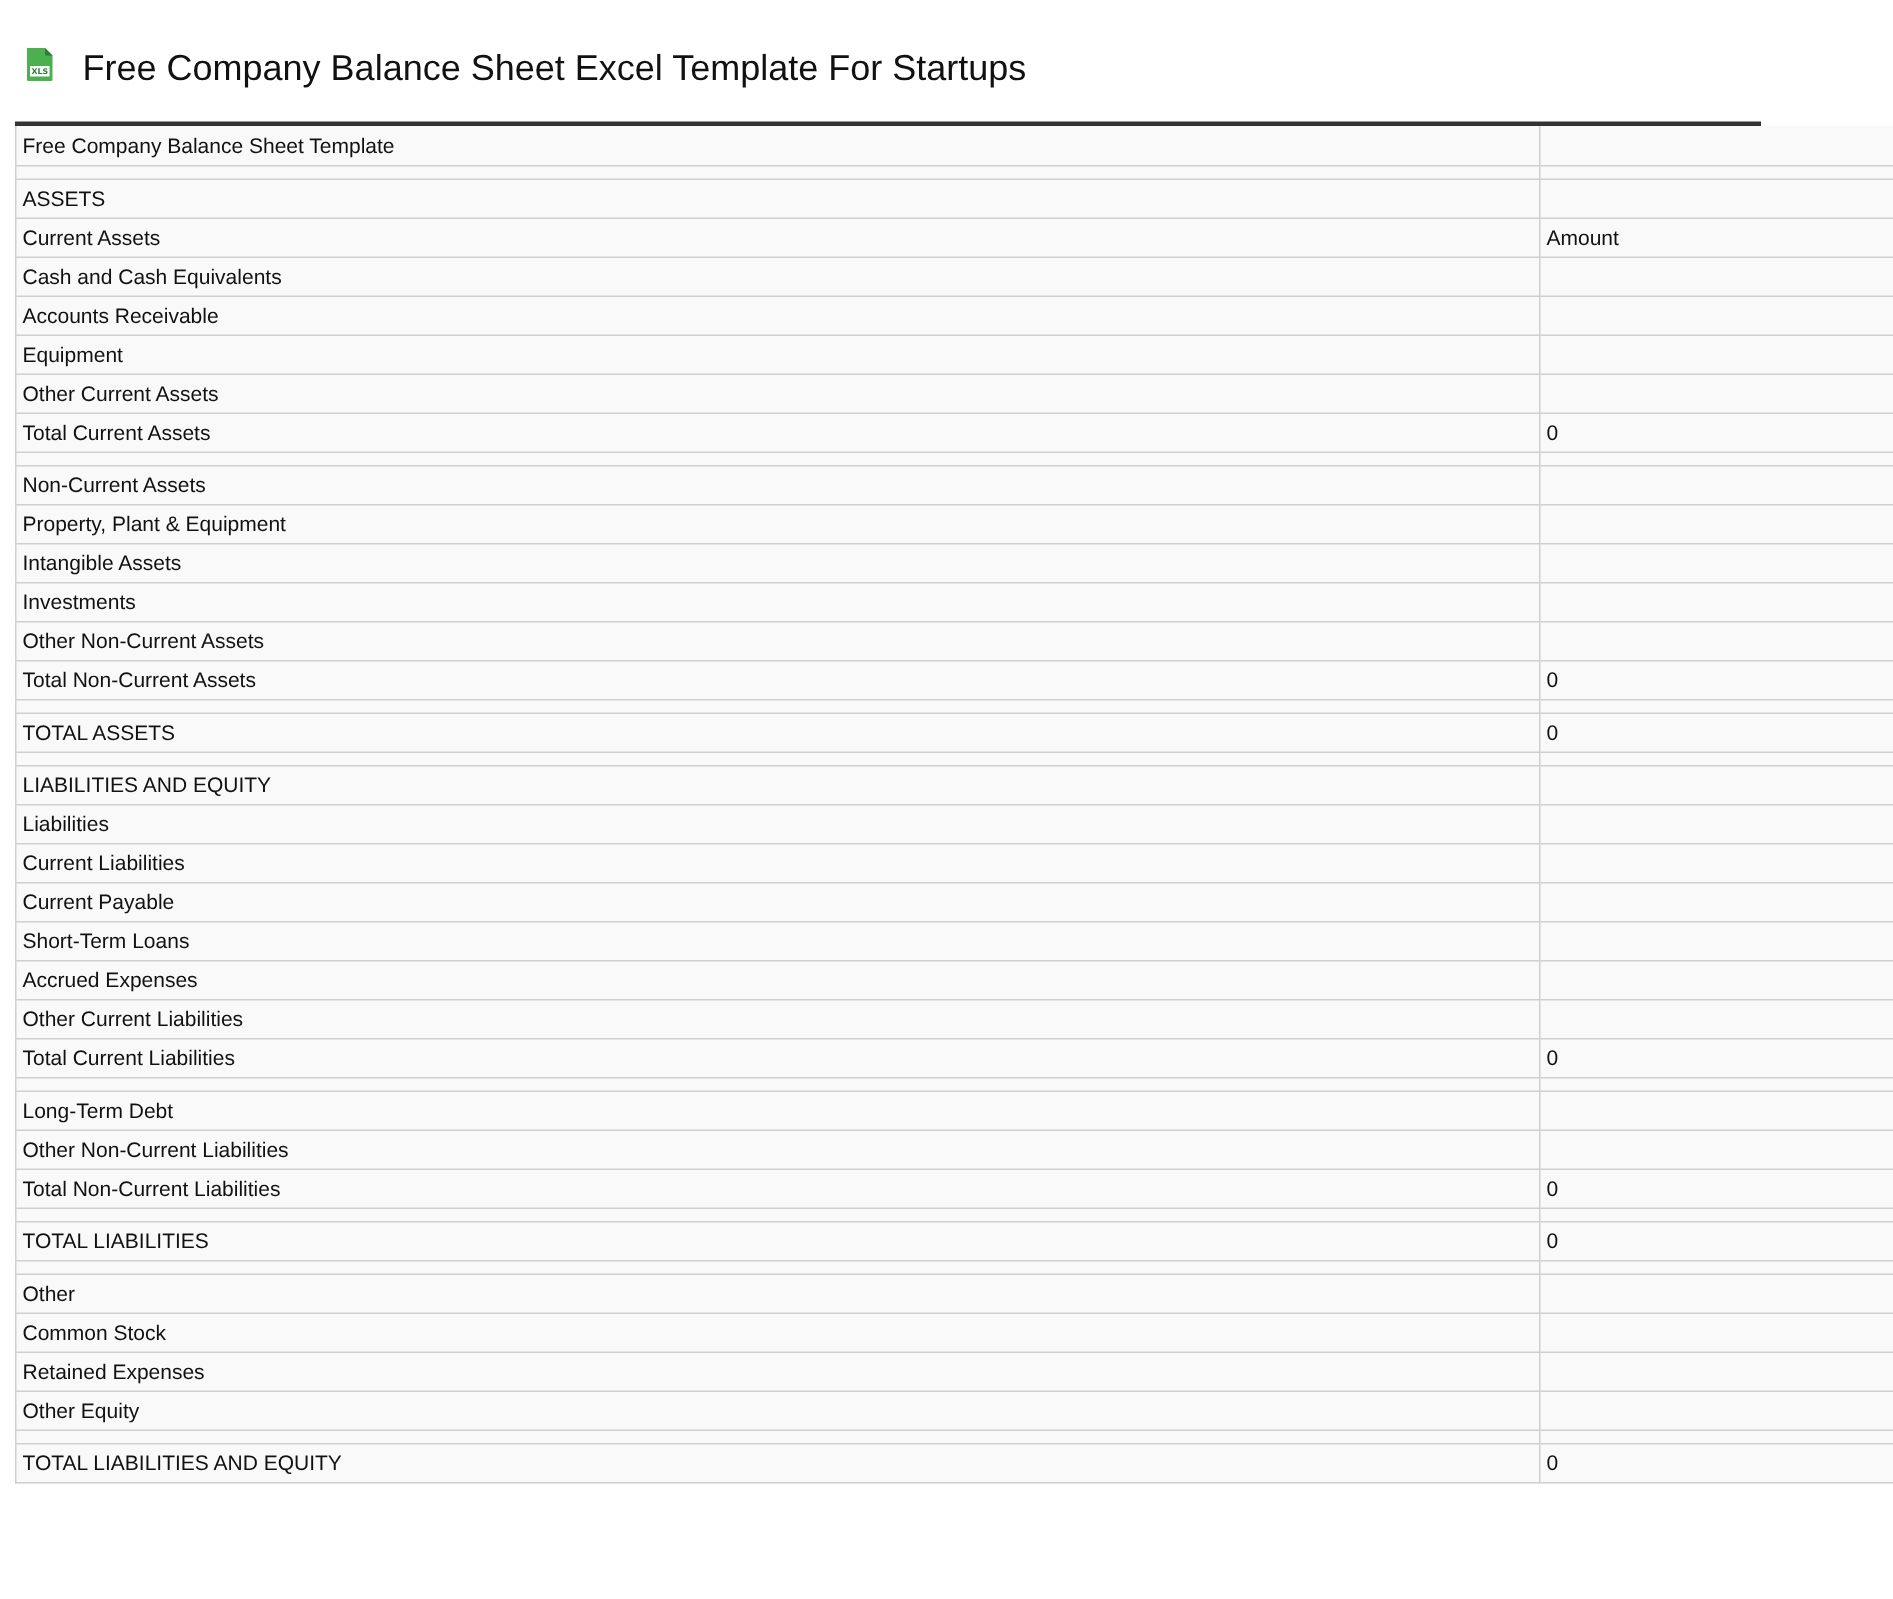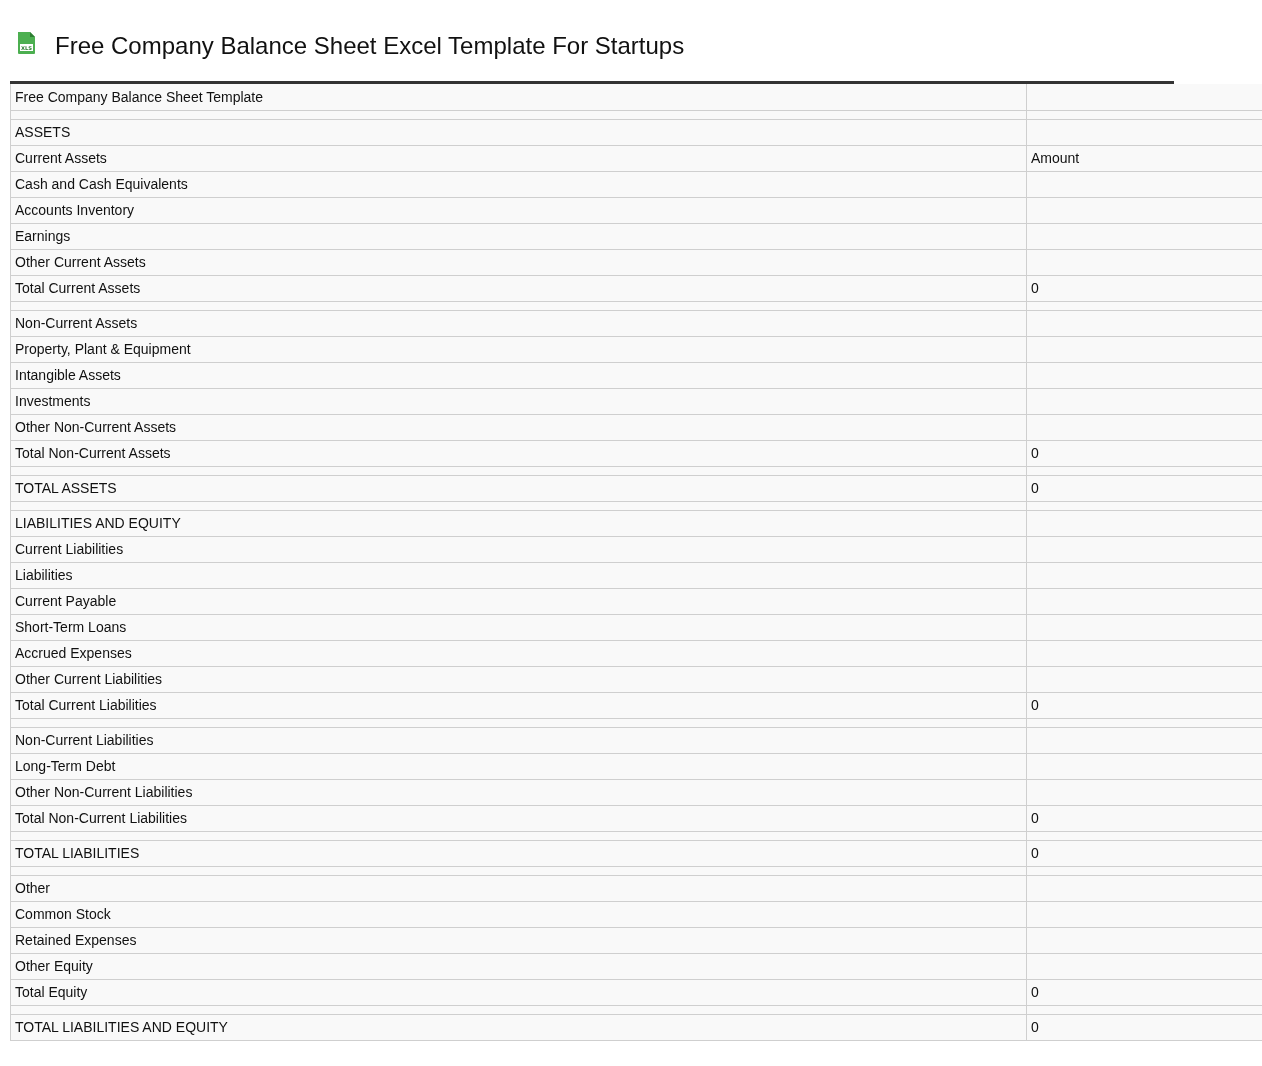--- a/index.html
+++ b/index.html
@@ -53,25 +53,25 @@
         </tr>
         <tr class="row">
           <td>Current Assets</td>
           <td>Amount</td>
         </tr>
         <tr class="row">
           <td>Cash and Cash Equivalents</td>
           <td></td>
         </tr>
         <tr class="row">
-          <td>Accounts Inventory</td>
-          <td></td>
-        </tr>
-        <tr class="row">
-          <td>Earnings</td>
+          <td>Accounts Receivable</td>
+          <td></td>
+        </tr>
+        <tr class="row">
+          <td>Equipment</td>
           <td></td>
         </tr>
         <tr class="row">
           <td>Other Current Assets</td>
           <td></td>
         </tr>
         <tr class="row">
           <td>Total Current Assets</td>
           <td>0</td>
         </tr>
@@ -113,28 +113,28 @@
         </tr>
         <tr class="spacer">
           <td></td>
           <td></td>
         </tr>
         <tr class="row">
           <td>LIABILITIES AND EQUITY</td>
           <td></td>
         </tr>
         <tr class="row">
+          <td>Liabilities</td>
+          <td></td>
+        </tr>
+        <tr class="row">
           <td>Current Liabilities</td>
           <td></td>
         </tr>
         <tr class="row">
-          <td>Liabilities</td>
-          <td></td>
-        </tr>
-        <tr class="row">
           <td>Current Payable</td>
           <td></td>
         </tr>
         <tr class="row">
           <td>Short-Term Loans</td>
           <td></td>
         </tr>
         <tr class="row">
           <td>Accrued Expenses</td>
           <td></td>
@@ -145,24 +145,20 @@
         </tr>
         <tr class="row">
           <td>Total Current Liabilities</td>
           <td>0</td>
         </tr>
         <tr class="spacer">
           <td></td>
           <td></td>
         </tr>
         <tr class="row">
-          <td>Non-Current Liabilities</td>
-          <td></td>
-        </tr>
-        <tr class="row">
           <td>Long-Term Debt</td>
           <td></td>
         </tr>
         <tr class="row">
           <td>Other Non-Current Liabilities</td>
           <td></td>
         </tr>
         <tr class="row">
           <td>Total Non-Current Liabilities</td>
           <td>0</td>
@@ -187,24 +183,20 @@
           <td>Common Stock</td>
           <td></td>
         </tr>
         <tr class="row">
           <td>Retained Expenses</td>
           <td></td>
         </tr>
         <tr class="row">
           <td>Other Equity</td>
           <td></td>
-        </tr>
-        <tr class="row">
-          <td>Total Equity</td>
-          <td>0</td>
         </tr>
         <tr class="spacer">
           <td></td>
           <td></td>
         </tr>
         <tr class="row">
           <td>TOTAL LIABILITIES AND EQUITY</td>
           <td>0</td>
         </tr>
       </tbody>

